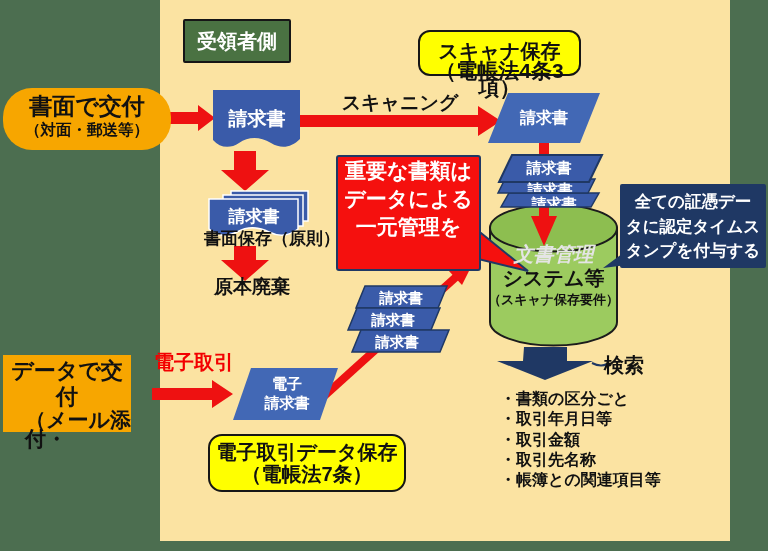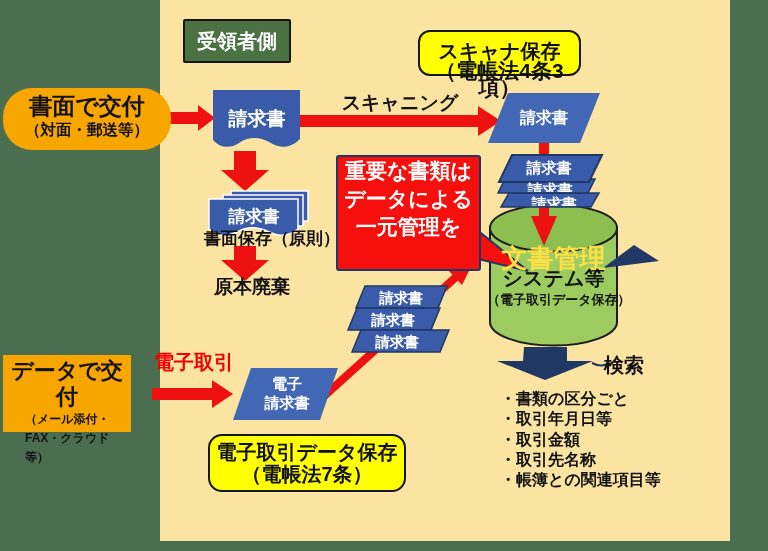--- a/index.html
+++ b/index.html
@@ -24,21 +24,21 @@
   .scanner-box { left:418px; top:30px; width:163px; height:46px; background:#FFFF00;
     border:2px solid #161616; border-radius:12px; color:#111; font-weight:bold; padding-top:8px; }
   .scanner-box .t1 { font-size:20px; line-height:22px; }
   .scanner-box .t2 { font-size:21px; line-height:17px; }
   .orange-box { background:#F7A600; color:#111; font-weight:bold; }
   .paper-del { left:3px; top:88px; width:168px; height:62px; padding-top:4px;border-radius:29px; }
   .paper-del .t1 { font-size:23px; line-height:28px; }
   .paper-del .t2 { font-size:15.5px; line-height:20px; }
   .data-del { left:3px; top:355px; width:128px; height:77px; padding-top:3px; }
   .data-del .t1 { font-size:22px; line-height:26px; text-align:center; }
-  .data-del .t2, .data-del .t3 { font-size:12px; line-height:19px; text-align:left; padding-left:22px; }
+  .data-del .t2, .data-del .t3 { font-size:21px; line-height:19px; text-align:left; padding-left:22px; }
   .esave-box { left:208px; top:434px; width:198px; height:58px; background:#FFFF00;
     border:2.5px solid #161616; border-radius:14px; color:#111; font-weight:bold; padding-top:3px;text-align:center; }
   .esave-box .t1 { font-size:20px; line-height:26px; }
   .esave-box .t2 { font-size:20px; line-height:19px; }
   .red-bubble { left:336px; top:155px; width:145px; height:116px; background:#F5100E;
     border:2px solid #1F3864; border-radius:3px; color:#fff; font-weight:bold;
     font-size:21px; line-height:28px; }
   .navy-bubble { left:620px; top:184px; width:146px; height:84px; background:#1F3864;
     border-radius:2px; color:#fff; font-weight:bold; font-size:16.5px; line-height:24.5px; padding-top:5px; }
 
@@ -54,21 +54,21 @@
   .d1-lbl { left:214px; top:106px; width:86px; font-size:19px; }
   .s1-lbl { left:210px; top:205px; width:88px; font-size:17px; }
   .p1-lbl { left:500px; top:108px; width:88px; font-size:16px; }
   .p2-lbl { left:504px; top:159px; width:90px; font-size:15px; }
   .p3-lbl { left:506px; top:181px; width:88px; height:11px; font-size:15px; }
   .p4-lbl { left:510px; top:195px; width:88px; height:11px; font-size:15px; }
   .m1-lbl { left:358px; top:289px; width:86px; font-size:14.5px; }
   .m2-lbl { left:350px; top:311px; width:86px; font-size:14.5px; }
   .m3-lbl { left:354px; top:333px; width:86px; font-size:14.5px; }
   .p5-lbl { left:242px; top:374px; width:90px; font-size:15px; line-height:19px; }
-  .cyl-lbl1 { left:490px; top:241px; width:127px; font-size:26px; color:#fde047; }
+  .cyl-lbl1 { left:490px; top:241px; width:127px; font-size:20px; color:#e5e5e5;font-style:italic; }
   .cyl-lbl2 { left:490px; top:265px; width:127px; font-size:20px; color:#111; }
   .cyl-lbl3 { left:487px; top:291px; width:133px; font-size:13px; color:#111; }
 </style>
 </head>
 <body>
 
 <div id="diagram">
 
   <div class="panel"></div>
 
@@ -125,34 +125,38 @@
   </div>
 
   <div class="box orange-box paper-del">
     <div class="t1">書面で交付</div>
     <div class="t2">（対面・郵送等）</div>
   </div>
 
   <div class="box orange-box data-del">
     <div class="t1">データで交付</div>
     <div class="t2">（メール添付・</div>
-    <div class="t3">FAX・クラウド等）</div>
   </div>
 
   <div class="box esave-box">
     <div class="t1">電子取引データ保存</div>
     <div class="t2">（電帳法7条）</div>
   </div>
 
   <div class="box red-bubble">
     <div>重要な書類は</div>
     <div>データによる</div>
     <div>一元管理を</div>
   </div>
 
+  <div class="box navy-bubble">
+    <div>全ての証憑デー</div>
+    <div>タに認定タイムス</div>
+    <div>タンプを付与する</div>
+  </div>
 
   <div class="lbl black-lbl scanning-lbl">スキャニング</div>
   <div class="lbl black-lbl papersave-lbl">書面保存（原則）</div>
   <div class="lbl black-lbl disposal-lbl">原本廃棄</div>
   <div class="lbl etrans-lbl">電子取引</div>
   <div class="lbl black-lbl search-lbl">検索</div>
 
   <div class="search-list">
     <div>・書類の区分ごと</div>
     <div>・取引年月日等</div>
@@ -170,15 +174,15 @@
   <div class="shape-lbl m1-lbl">請求書</div>
   <div class="shape-lbl m2-lbl">請求書</div>
   <div class="shape-lbl m3-lbl">請求書</div>
   <div class="shape-lbl p5-lbl">
     <div>電子</div>
     <div>請求書</div>
   </div>
 
   <div class="shape-lbl cyl-lbl1">文書管理</div>
   <div class="shape-lbl cyl-lbl2">システム等</div>
-  <div class="shape-lbl cyl-lbl3">（電子取引データ保存）</div>
+  <div class="shape-lbl cyl-lbl3">（スキャナ保存要件）</div>
 
 </div>
 
 </body></html>

